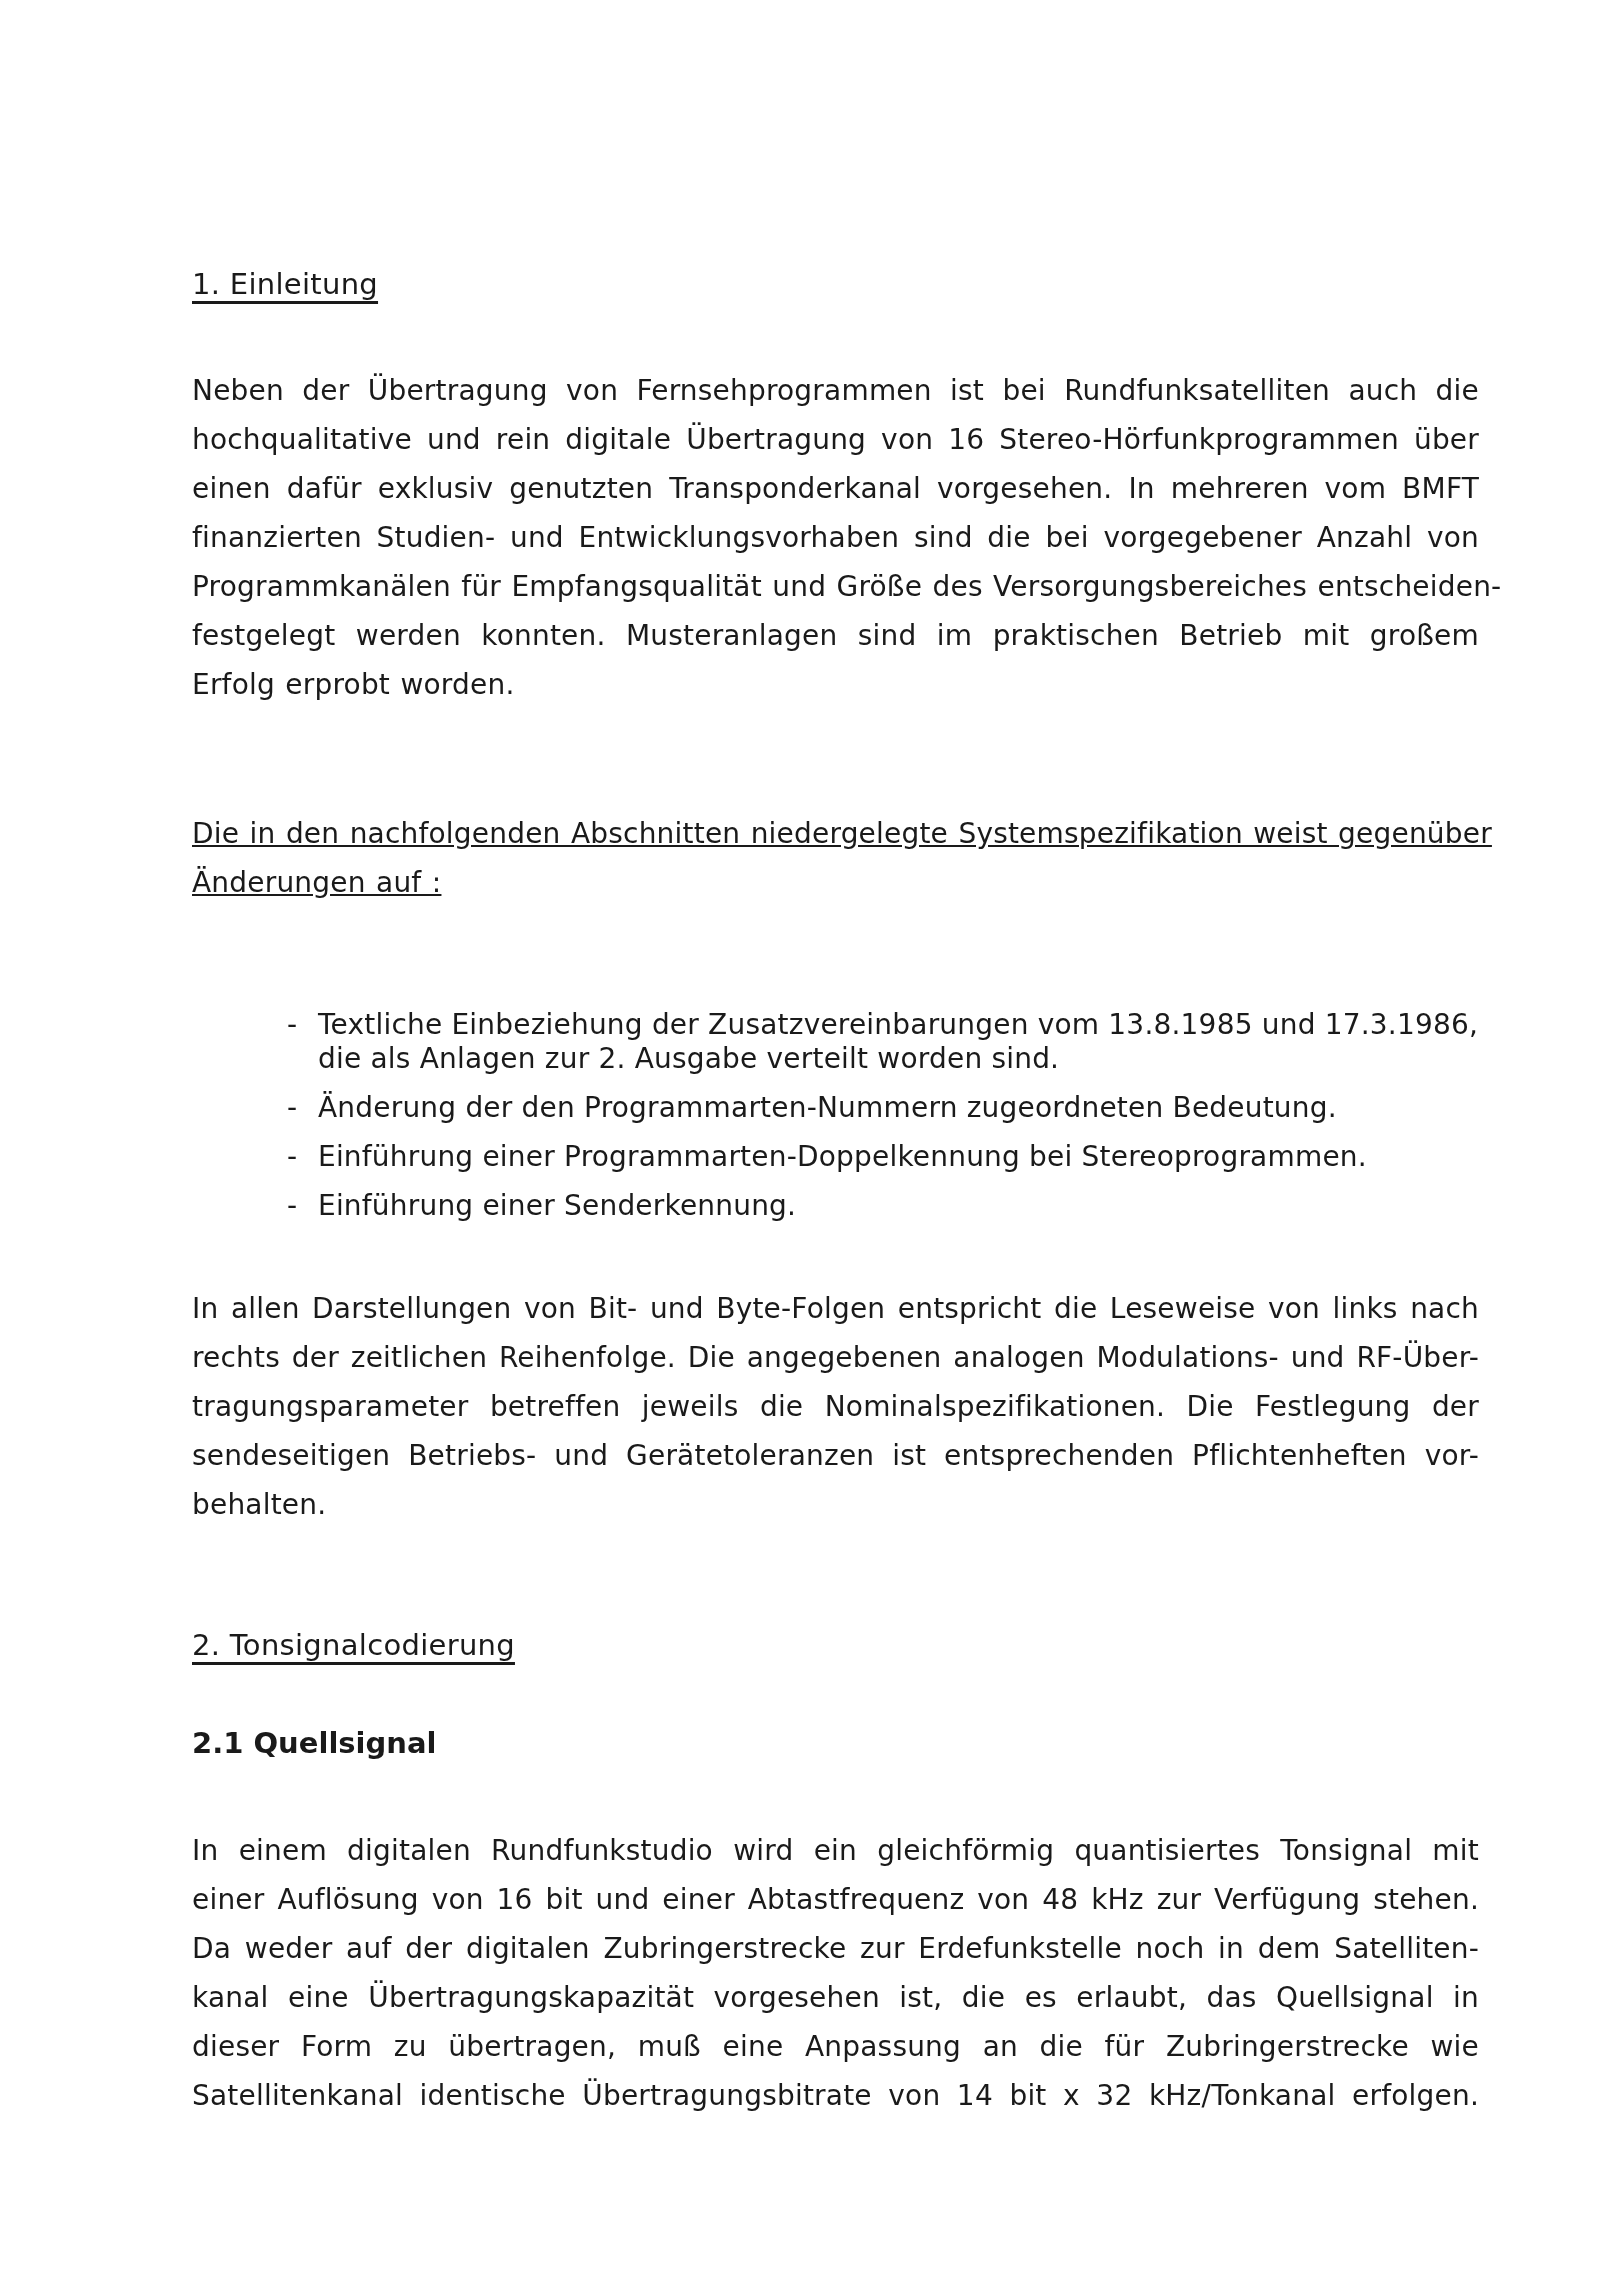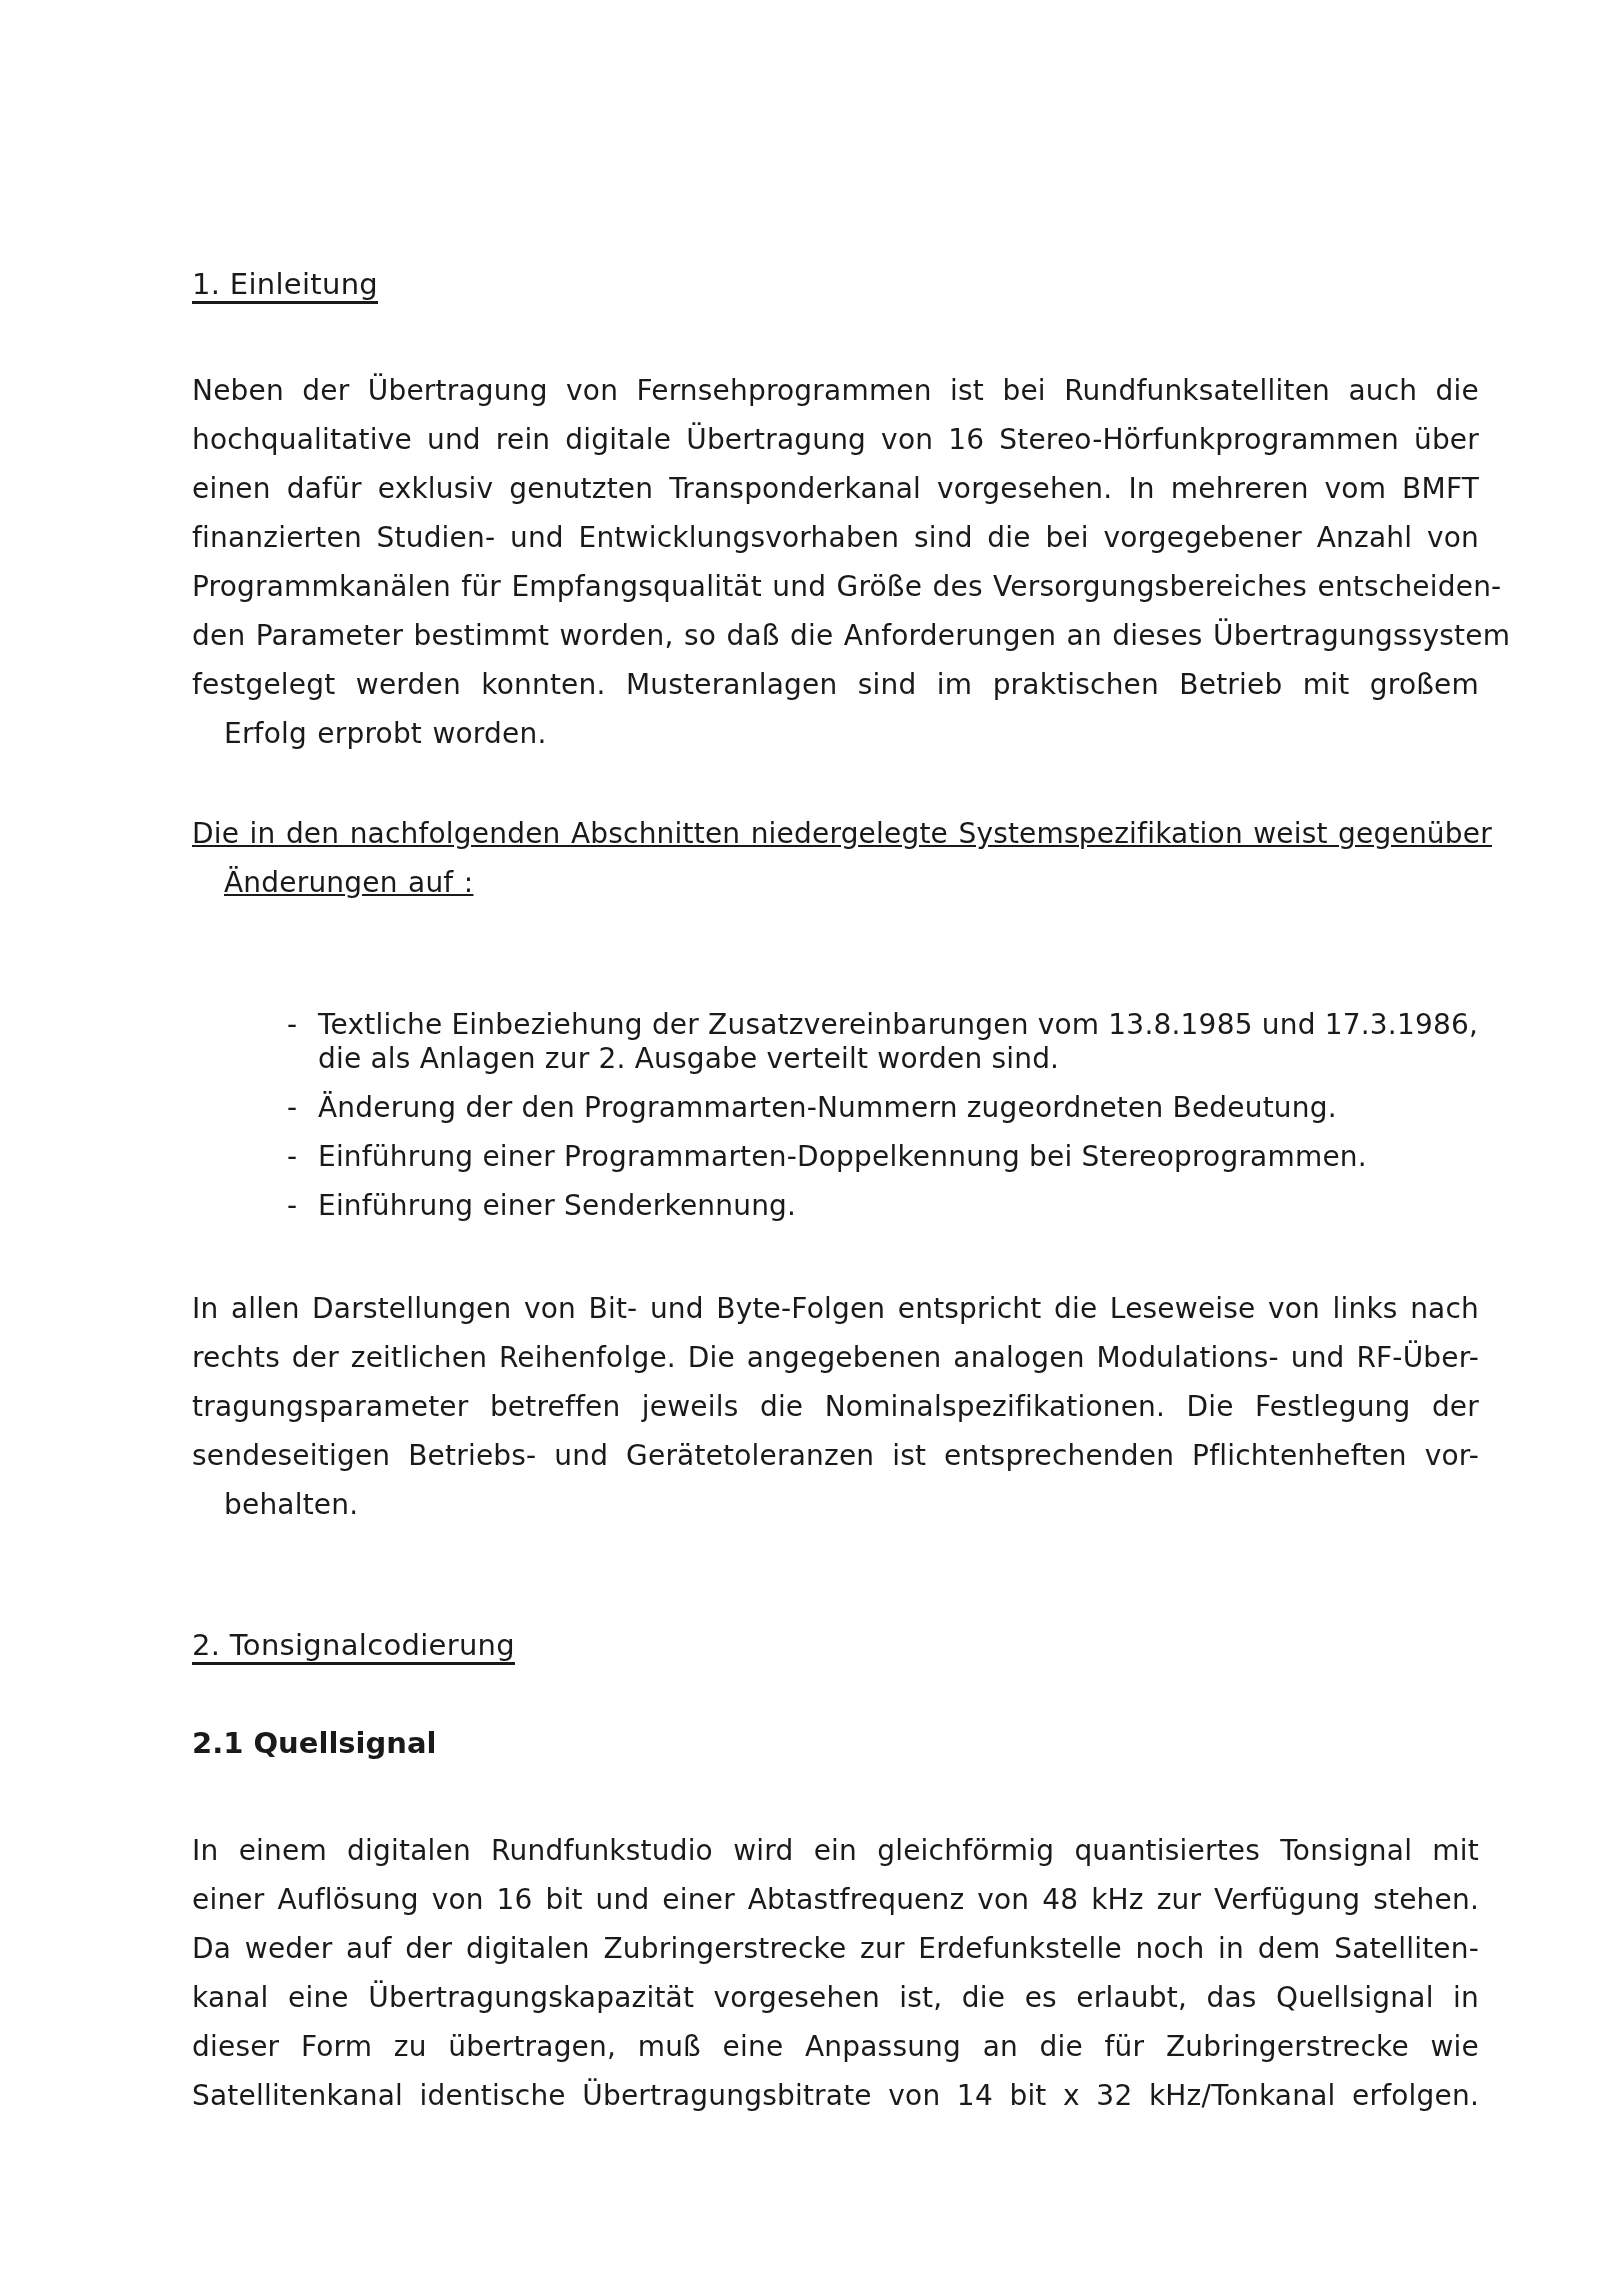--- a/index.html
+++ b/index.html
@@ -54,21 +54,20 @@
       word-spacing: 1.3px;
     }
     .para .line {
       display: block;
       text-align: justify;
       text-align-last: justify;
       white-space: nowrap;
     }
     .para .line.last {
       text-align-last: left;
-      margin-left: 32px;
     }
     .list {
       position: absolute;
       left: 95px;
       width: 1192px;
       margin: 0;
       padding: 0;
       list-style: none;
       font-size: 28px;
       letter-spacing: 0.2px;
@@ -95,21 +94,20 @@
 <div class="page">
 
   <h1 class="h1" style="top:270px;">1. Einleitung</h1>
 
   <p class="para" style="top:366px;">
     <span class="line">Neben der Übertragung von Fernsehprogrammen ist bei Rundfunksatelliten auch die</span>
     <span class="line">hochqualitative und rein digitale Übertragung von 16 Stereo-Hörfunkprogrammen über</span>
     <span class="line">einen dafür exklusiv genutzten Transponderkanal vorgesehen. In mehreren vom BMFT</span>
     <span class="line">finanzierten Studien- und Entwicklungsvorhaben sind die bei vorgegebener Anzahl von</span>
     <span class="line">Programmkanälen für Empfangsqualität und Größe des Versorgungsbereiches entscheiden-</span>
-    <span class="line">den Parameter bestimmt worden, so daß die Anforderungen an dieses Übertragungssystem</span>
     <span class="line">festgelegt werden konnten. Musteranlagen sind im praktischen Betrieb mit großem</span>
     <span class="line last">Erfolg erprobt worden.</span>
   </p>
 
   <p class="para" style="top:809px;text-decoration:underline;">
     <span class="line">Die in den nachfolgenden Abschnitten niedergelegte Systemspezifikation weist gegenüber</span>
     <span class="line last">Änderungen auf :</span>
   </p>
 
   <ul class="list" style="top:1008px;">

